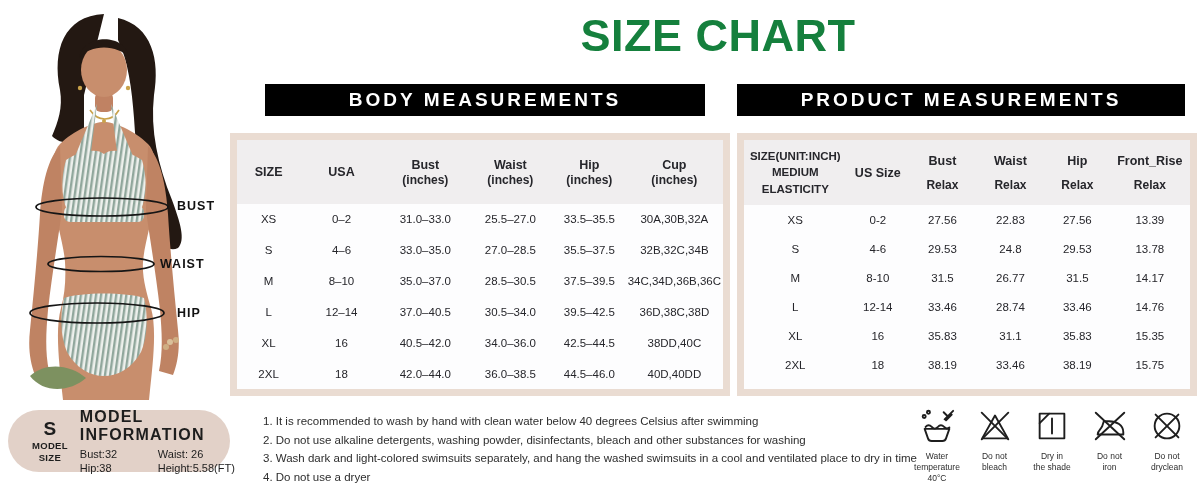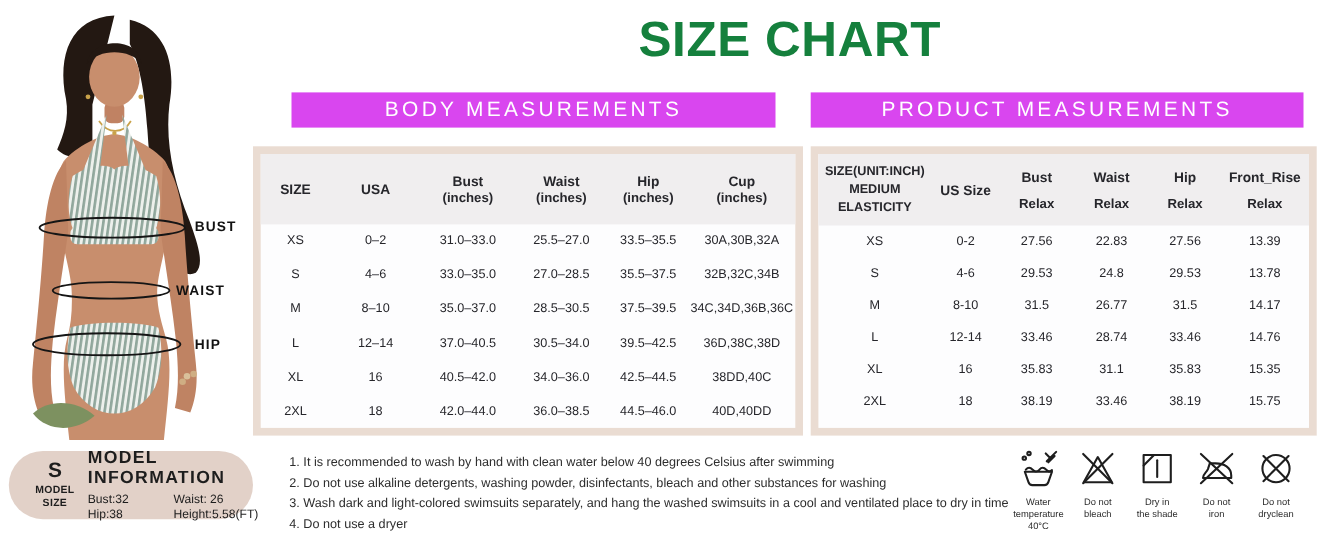--- a/index.html
+++ b/index.html
@@ -11,23 +11,23 @@
   .fig-label { position:absolute; font-weight:700; font-size:12.5px; letter-spacing:1px; color:#121212; }
   .fig-label.bust  { left:177px; top:199px; }
   .fig-label.waist { left:160px; top:257px; }
   .fig-label.hip   { left:177px; top:306px; }
 
   
   .title { position:absolute; left:573px; top:10px; width:290px; text-align:center;
            font-size:45px; font-weight:700; letter-spacing:0.5px; color:#15803d; }
 
   
-  .banner { position:absolute; top:84px; height:32px; background:#d946ef; color:#ffffff;
+  .banner { position:absolute; top:84px; height:32px; background:#000000; color:#ffffff;
             display:flex; align-items:center; justify-content:center;
-            font-size:19px; letter-spacing:3px; font-weight:400; }
+            font-size:19px; letter-spacing:3px; font-weight:700; }
   .banner.body    { left:265px; width:440px; }
   .banner.product { left:737px; width:448px; }
 
   
   .table { position:absolute; top:133px; height:263px; border:7px solid #EADCD2; background:#fdfdfe; }
   .table.bm { left:230px; width:500px; }
   .table.pm { left:737px; width:460px; }
   .thead { background:#F0EEEF; display:grid; align-items:center; justify-items:center; }
   .tbody { display:grid; align-items:center; justify-items:center; }
   .bm .thead, .bm .tbody { grid-template-columns:13% 17% 17.5% 17.5% 15% 20%; }
@@ -49,21 +49,21 @@
   .pill-size .cap { font-size:9.5px; font-weight:600; letter-spacing:0.3px; line-height:1.25; margin-top:2px; }
   .pill-body { color:#1d1d1d; }
   .pill-heading { font-size:16px; font-weight:700; letter-spacing:1.2px; margin-bottom:3px; }
   .pill-stats { display:grid; grid-template-columns:70px auto; font-size:11px; line-height:14px; column-gap:8px; }
 
   
   .instructions { position:absolute; left:263px; top:412px; width:655px;
                   font-size:11.5px; color:#2d2d2d; line-height:18.5px; }
 
   
-  .care-icons { position:absolute; left:910px; top:407px; width:284px; display:flex; justify-content:center; }
+  .care-icons { position:absolute; left:910px; top:407px; width:284px; display:flex; justify-content:space-between; }
   .care { width:54px; display:flex; flex-direction:column; align-items:center; }
   .care svg { stroke:#1e1e1e; stroke-width:2; fill:none; stroke-linecap:round; stroke-linejoin:round; }
   .care-caption { margin-top:6px; font-size:8.5px; line-height:1.3; text-align:center; color:#2d2d2d; }
 </style>
 </head>
 <body>
 
 <div class="stage">
 
   <div class="photo">

